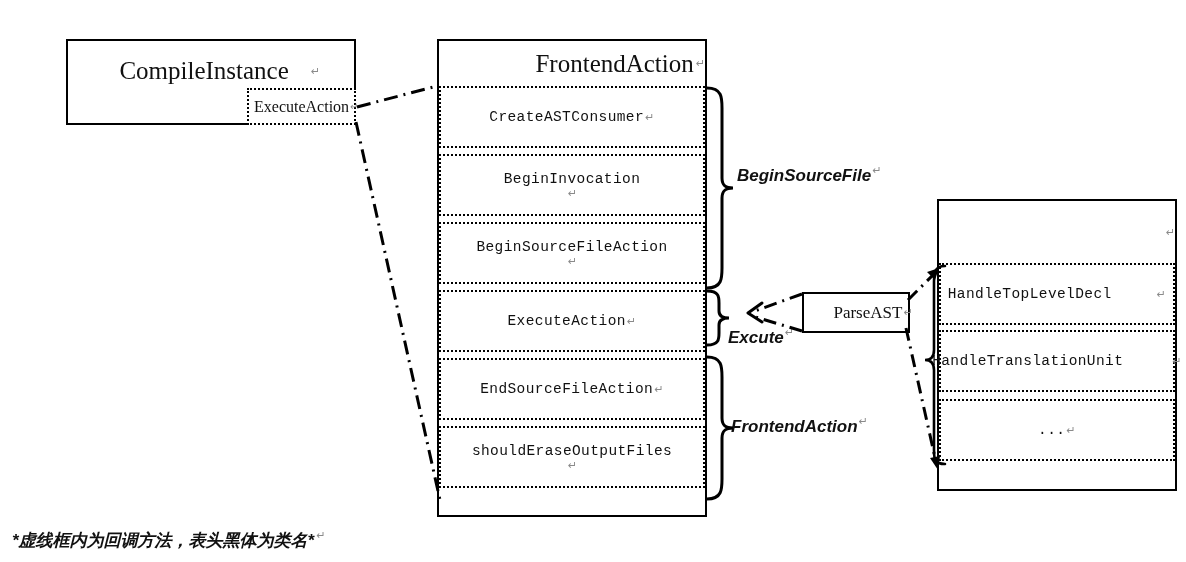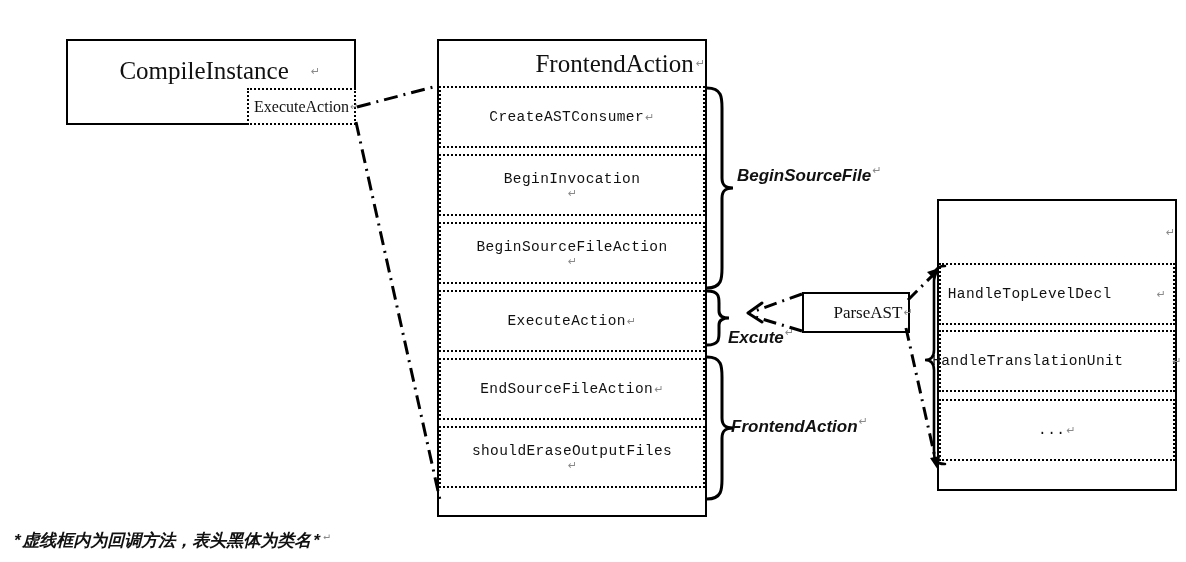--- a/index.html
+++ b/index.html
@@ -111,21 +111,21 @@
   .bracelabel .pilcrow {
     font-style: normal;
     font-weight: normal;
     font-size: 11px;
     color: #8a8a8a;
     margin-left: 1px;
     vertical-align: super;
   }
   .footnote {
     position: absolute;
-    font-family: Liberation Mono, monospace;
+    font-family: Liberation Sans, sans-serif;
     font-style: italic;
     font-weight: bold;
     font-size: 17px;
     color: #111111;
     white-space: nowrap;
   }
   .footnote .pilcrow {
     font-style: normal;
     font-weight: normal;
     font-size: 11px;

